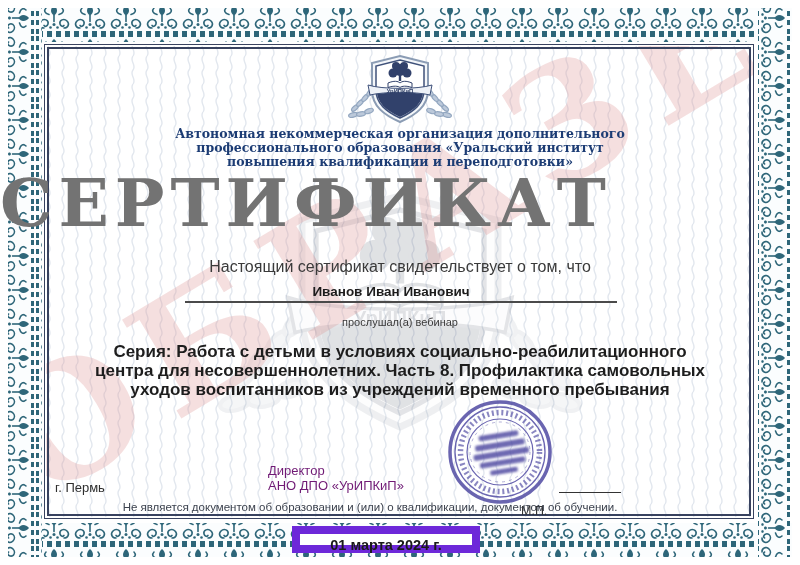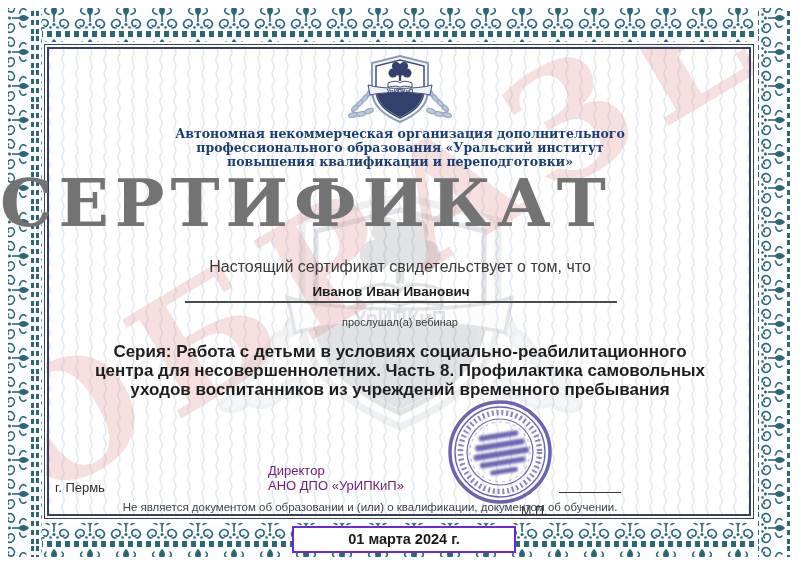--- a/index.html
+++ b/index.html
@@ -36,22 +36,22 @@
        font-size:11px;color:#3a3a3a;}
   .course{position:absolute;left:0;top:342px;width:800px;text-align:center;
        font-size:17px;font-weight:bold;line-height:19px;color:#1d1d1d;}
   .city{position:absolute;left:55px;top:480px;font-size:13px;color:#2e2e2e;}
   .director{position:absolute;left:268px;top:463px;font-size:13px;line-height:15px;color:#701a75;}
   .stamp{position:absolute;left:445px;top:397px;width:110px;height:110px;opacity:.9;}
   .mp{position:absolute;left:521px;top:504px;font-size:12.5px;color:#333;}
   .sigline{position:absolute;left:559px;top:492px;width:62px;border-top:1.5px solid #333;}
   .disclaimer{position:absolute;left:0;top:501px;width:740px;text-align:center;
        font-size:11.5px;color:#3c424e;}
-  .datebox{position:absolute;left:292px;top:526px;width:224px;height:27px;background:#ffffff;
-       border:2px solid #6d28d9;z-index:6;box-sizing:border-box;text-align:center;
+  .datebox{position:absolute;left:292px;top:526px;width:188px;height:27px;background:#ffffff;
+       border:8px solid #6d28d9;z-index:6;box-sizing:border-box;text-align:center;
        font-size:14.5px;font-weight:bold;line-height:23px;color:#1a1a1a;}
 </style>
 </head>
 <body>
 
 <div class="page">
 
   <svg class="bg-svg" width="800" height="565" aria-hidden="true">
     <defs>
       <pattern id="wave" width="14" height="28" patternUnits="userSpaceOnUse">

